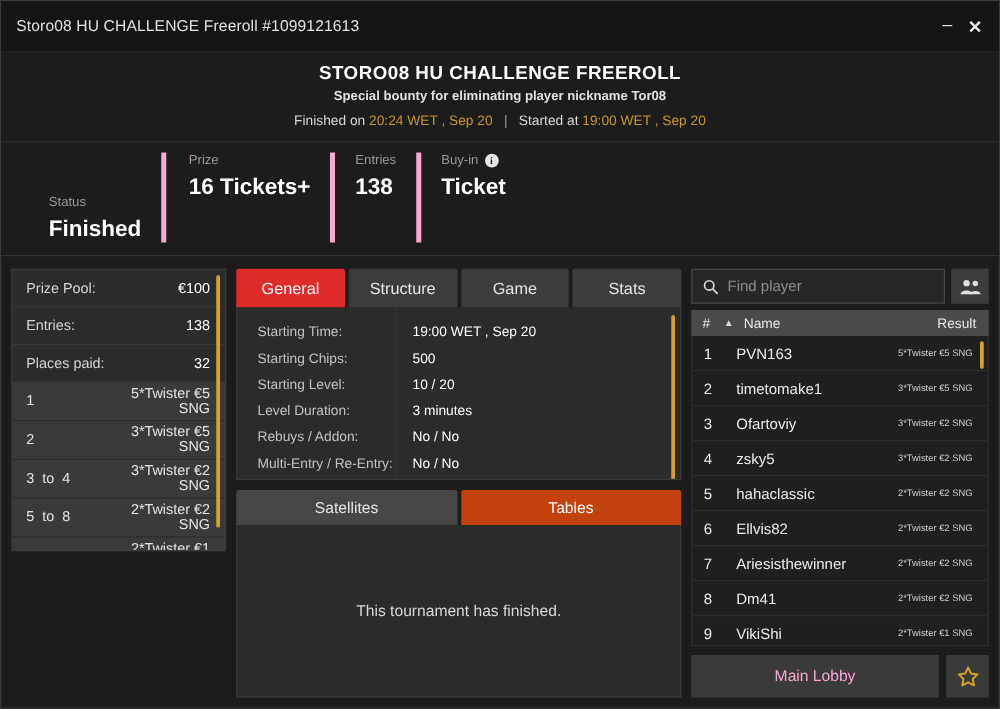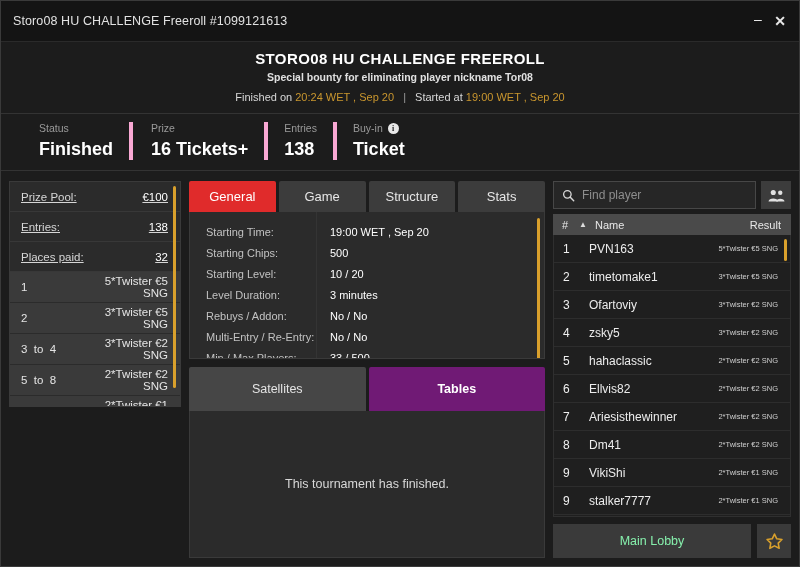--- a/index.html
+++ b/index.html
@@ -63,21 +63,21 @@
     display: flex; align-items: stretch;
     padding: 8px 0 10px 0;
     border-bottom: 1px solid #333;
     background: #1c1c1c;
   }
   .stat {
     padding: 0 16px;
     border-left: 4px solid #f9a8d4;
     min-width: 0;
   }
-  .stat:first-child { border-left: none; padding-left: 38px; }
+  .stat:first-child { border-left: none; padding-left: 38px; margin-top: 34px; }
   .stat.s-prize { padding-left: 18px; }
   .stat-label {
     color: #9a9a9a; font-size: 10.5px; margin-bottom: 5px;
     display: flex; align-items: center; gap: 5px;
   }
   .stat-value { color: #fff; font-size: 18px; font-weight: bold; }
   .info-icon {
     width: 11px; height: 11px; border-radius: 50%;
     background: #e8e8e8; color: #1c1c1c;
     font-size: 8px; font-weight: bold;
@@ -99,21 +99,20 @@
     background: #2b2b2b;
     border: 1px solid #3a3a3a;
     height: 226px;
     position: relative; overflow: hidden;
   }
   .prize-row {
     display: flex; justify-content: space-between; align-items: center;
     height: 30px; padding: 0 12px 0 11px;
     font-size: 11.5px; color: #d6d6d6;
     border-bottom: 1px solid #383838;
-    text-decoration: underline;
   }
   .prize-row .pv { color: #fff; }
   .prize-place {
     display: flex; align-items: center;
     height: 31px; padding: 0 12px 0 11px;
     font-size: 11.5px; color: #e4e4e4;
     background: #3a3a3a;
     border-bottom: 1px solid #2b2b2b;
   }
   .prize-place .rank { width: 62px; white-space: pre; }
@@ -149,26 +148,26 @@
   .gen-row .gl { width: 130px; padding-left: 16px; color: #c2c2c2; }
   .gen-row .gv { color: #fff; padding-left: 10px; }
   .gen-divider {
     position: absolute; left: 126px; top: 0; bottom: 0;
     width: 1px; background: #343434;
   }
 
   
   .bottom-tabs { display: flex; gap: 3px; margin-top: 8px; }
   .btab {
-    flex: 1; height: 44px;
+    flex: 1; height: 28px;
     display: flex; align-items: center; justify-content: center;
     background: #464646; color: #e4e4e4; font-size: 12.5px;
     border-radius: 2px 2px 0 0; cursor: default;
   }
-  .btab.active { background: #701a75; color: #fff; font-weight: bold; }
+  .btab.active { background: #c2410c; color: #fff; }
   .tables-panel {
     flex: 1; background: #2b2b2b;
     border: 1px solid #3a3a3a; border-top: none;
     display: flex; align-items: center; justify-content: center;
     color: #d8d8d8; font-size: 12.5px;
   }
 
   
   .search-row { display: flex; gap: 5px; margin-bottom: 5px; }
   .search-box {
@@ -208,21 +207,21 @@
     border-bottom: 1px solid #2d2d2d;
     font-size: 12px; color: #ececec;
   }
   .player-row .p-num { width: 26px; color: #f0f0f0; }
   .player-row .p-name { flex: 1; }
   .player-row .p-res { font-size: 7.5px; color: #cfcfcf; white-space: nowrap; }
   .lobby-row { display: flex; gap: 6px; margin-top: 7px; }
   .lobby-btn {
     flex: 1; height: 34px; background: #3a3a3a;
     display: flex; align-items: center; justify-content: center;
-    color: #86efac; font-size: 12.5px; cursor: default;
+    color: #f9a8d4; font-size: 12.5px; cursor: default;
   }
   .fav-btn {
     width: 34px; height: 34px; background: #3a3a3a;
     display: flex; align-items: center; justify-content: center;
     cursor: default;
   }
 </style>
 </head>
 <body>
 
@@ -305,22 +304,22 @@
           <span class="rank">9  to  16</span>
           <span class="award">2*Twister €1 SNG</span>
         </div>
         <div class="scroll-v" style="top:4px;height:202px;"></div>
       </div>
     </div>
 
     <div class="col-mid">
       <div class="tabs">
         <div class="tab active">General</div>
+        <div class="tab">Structure</div>
         <div class="tab">Game</div>
-        <div class="tab">Structure</div>
         <div class="tab">Stats</div>
       </div>
 
       <div class="gen-panel">
         <div class="gen-divider"></div>
         <div class="gen-inner">
           <div class="gen-row">
             <span class="gl">Starting Time:</span>
             <span class="gv">19:00 WET , Sep 20</span>
           </div>

